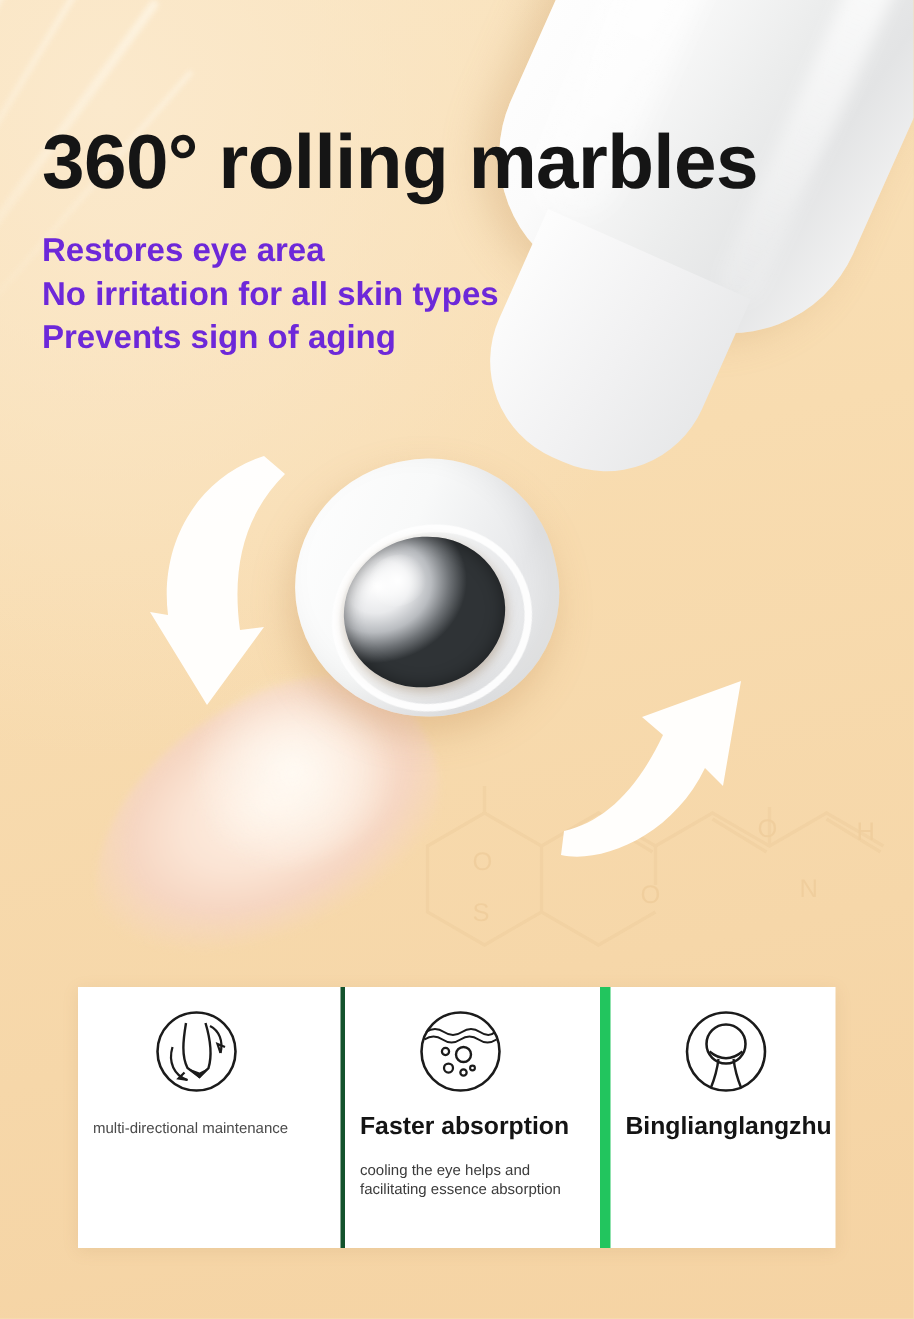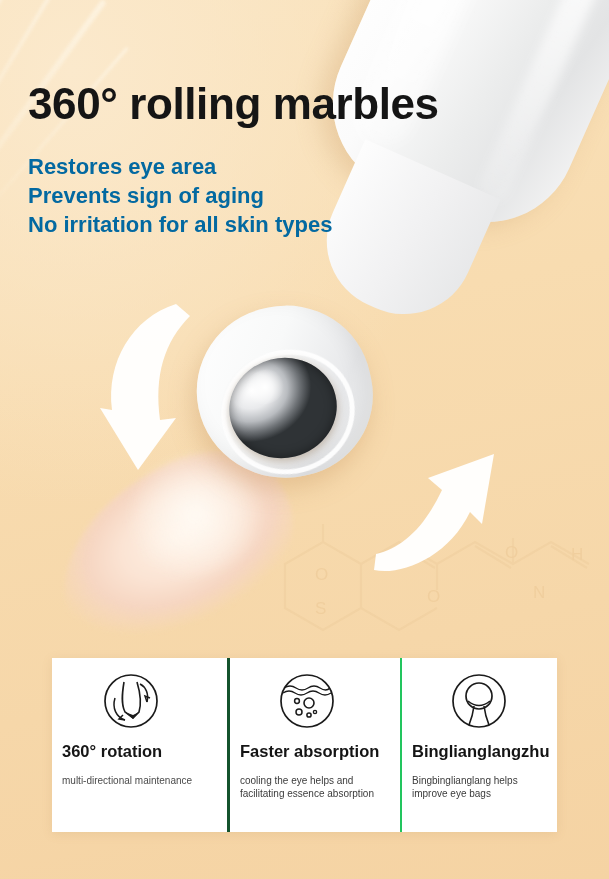--- a/index.html
+++ b/index.html
@@ -120,45 +120,45 @@
     transform:rotate(-28deg);filter:blur(4px);
   }
 
   
   .arrow-left{position:absolute;left:98px;top:298px;width:130px;height:185px;}
   .arrow-right{position:absolute;left:370px;top:438px;width:132px;height:145px;}
 
   
   .headline{
     position:absolute;left:28px;top:82px;
-    font-size:44px;font-weight:700;color:#151515;
+    font-size:51px;font-weight:700;color:#151515;
     letter-spacing:-.4px;line-height:1;
   }
   .bullets{
     position:absolute;left:28px;top:152px;
-    font-size:22px;font-weight:700;color:#0369a1;
+    font-size:22px;font-weight:700;color:#6d28d9;
     line-height:1.32;
   }
   .bullets div{white-space:nowrap;}
 
   
   .panel{
     position:absolute;left:52px;top:658px;width:505px;height:174px;
     background:#ffffff;
     box-shadow:0 2px 10px rgba(170,125,80,.14);
     display:flex;
   }
   .col{
     position:relative;
     padding:14px 10px 0 10px;
     box-sizing:border-box;
   }
   .col.c1{width:175px;}
   .col.c2{width:173px;border-left:3px solid #14532d;}
-  .col.c3{width:157px;border-left:2px solid #22c55e;}
+  .col.c3{width:157px;border-left:7px solid #22c55e;}
   .col-icon{display:flex;justify-content:center;height:60px;}
   .col-icon svg{display:block;}
   .col.c1 .col-icon{justify-content:flex-start;padding-left:40px;}
   .col.c2 .col-icon{justify-content:flex-start;padding-left:38px;}
   .col.c3 .col-icon{justify-content:flex-start;padding-left:38px;}
   .col-title{
     font-size:16.5px;font-weight:700;color:#141414;
     margin-top:10px;line-height:1.12;white-space:nowrap;
   }
   .col-desc{
@@ -227,39 +227,38 @@
   </svg>
 
   <svg class="arrow-right" viewBox="0 0 132 145">
     <path d="M4 132 C30 138 78 120 100 74 L112 86 L124 16 L58 40 L72 52 C54 90 32 110 6 116 Z" fill="#ffffff" opacity="0.96"></path>
   </svg>
 
   <div class="headline">360° rolling marbles</div>
 
   <div class="bullets">
     <div>Restores eye area</div>
+    <div>No irritation for all skin types</div>
     <div>Prevents sign of aging</div>
-    <div>No irritation for all skin types</div>
   </div>
 
   <div class="panel">
 
     <div class="col c1">
       <div class="col-icon">
         <svg width="58" height="58" viewBox="0 0 58 58">
           <circle cx="29" cy="29" r="26" fill="none" stroke="#1b1b1b" stroke-width="1.7"></circle>
           <path d="M22 10 C20 22 19 32 23 40 L31 46 L37 40 C40 30 38 20 35 10" fill="none" stroke="#1b1b1b" stroke-width="1.6"></path>
           <path d="M23 40 L31 47 L37 40 L31 43 Z" fill="#1b1b1b"></path>
           <path d="M13 26 C10 36 14 45 23 48" fill="none" stroke="#1b1b1b" stroke-width="1.5"></path>
           <path d="M23 48 L17 47 L21 43" fill="none" stroke="#1b1b1b" stroke-width="1.5"></path>
           <path d="M45 30 C47 22 44 15 38 12" fill="none" stroke="#1b1b1b" stroke-width="1.5"></path>
           <path d="M45 30 L43 24 L48 26" fill="none" stroke="#1b1b1b" stroke-width="1.5"></path>
         </svg>
       </div>
-      <div class="col-title">360° rotation</div>
       <div class="col-desc">multi-directional maintenance</div>
     </div>
 
     <div class="col c2">
       <div class="col-icon">
         <svg width="58" height="58" viewBox="0 0 58 58">
           <circle cx="29" cy="29" r="26" fill="none" stroke="#1b1b1b" stroke-width="1.7"></circle>
           <path d="M6 16 Q12 12 18 16 T30 16 T42 16 T52 16" fill="none" stroke="#1b1b1b" stroke-width="1.4"></path>
           <path d="M5 21 Q11 17 17 21 T29 21 T41 21 T53 21" fill="none" stroke="#1b1b1b" stroke-width="1.4"></path>
           <circle cx="31" cy="31" r="5" fill="none" stroke="#1b1b1b" stroke-width="1.6"></circle>
@@ -277,17 +276,16 @@
       <div class="col-icon">
         <svg width="58" height="58" viewBox="0 0 58 58">
           <circle cx="29" cy="29" r="26" fill="none" stroke="#1b1b1b" stroke-width="1.7"></circle>
           <circle cx="29" cy="24" r="13" fill="none" stroke="#1b1b1b" stroke-width="1.7"></circle>
           <path d="M18 29 Q29 38 40 29" fill="none" stroke="#1b1b1b" stroke-width="1.6"></path>
           <path d="M24 34 C23 42 21 48 19 53" fill="none" stroke="#1b1b1b" stroke-width="1.6"></path>
           <path d="M34 34 C35 42 37 48 39 53" fill="none" stroke="#1b1b1b" stroke-width="1.6"></path>
         </svg>
       </div>
       <div class="col-title">Binglianglangzhu</div>
-      <div class="col-desc">Bingbinglianglang helps improve eye bags</div>
     </div>
 
   </div>
 </div>
 
 </body></html>

